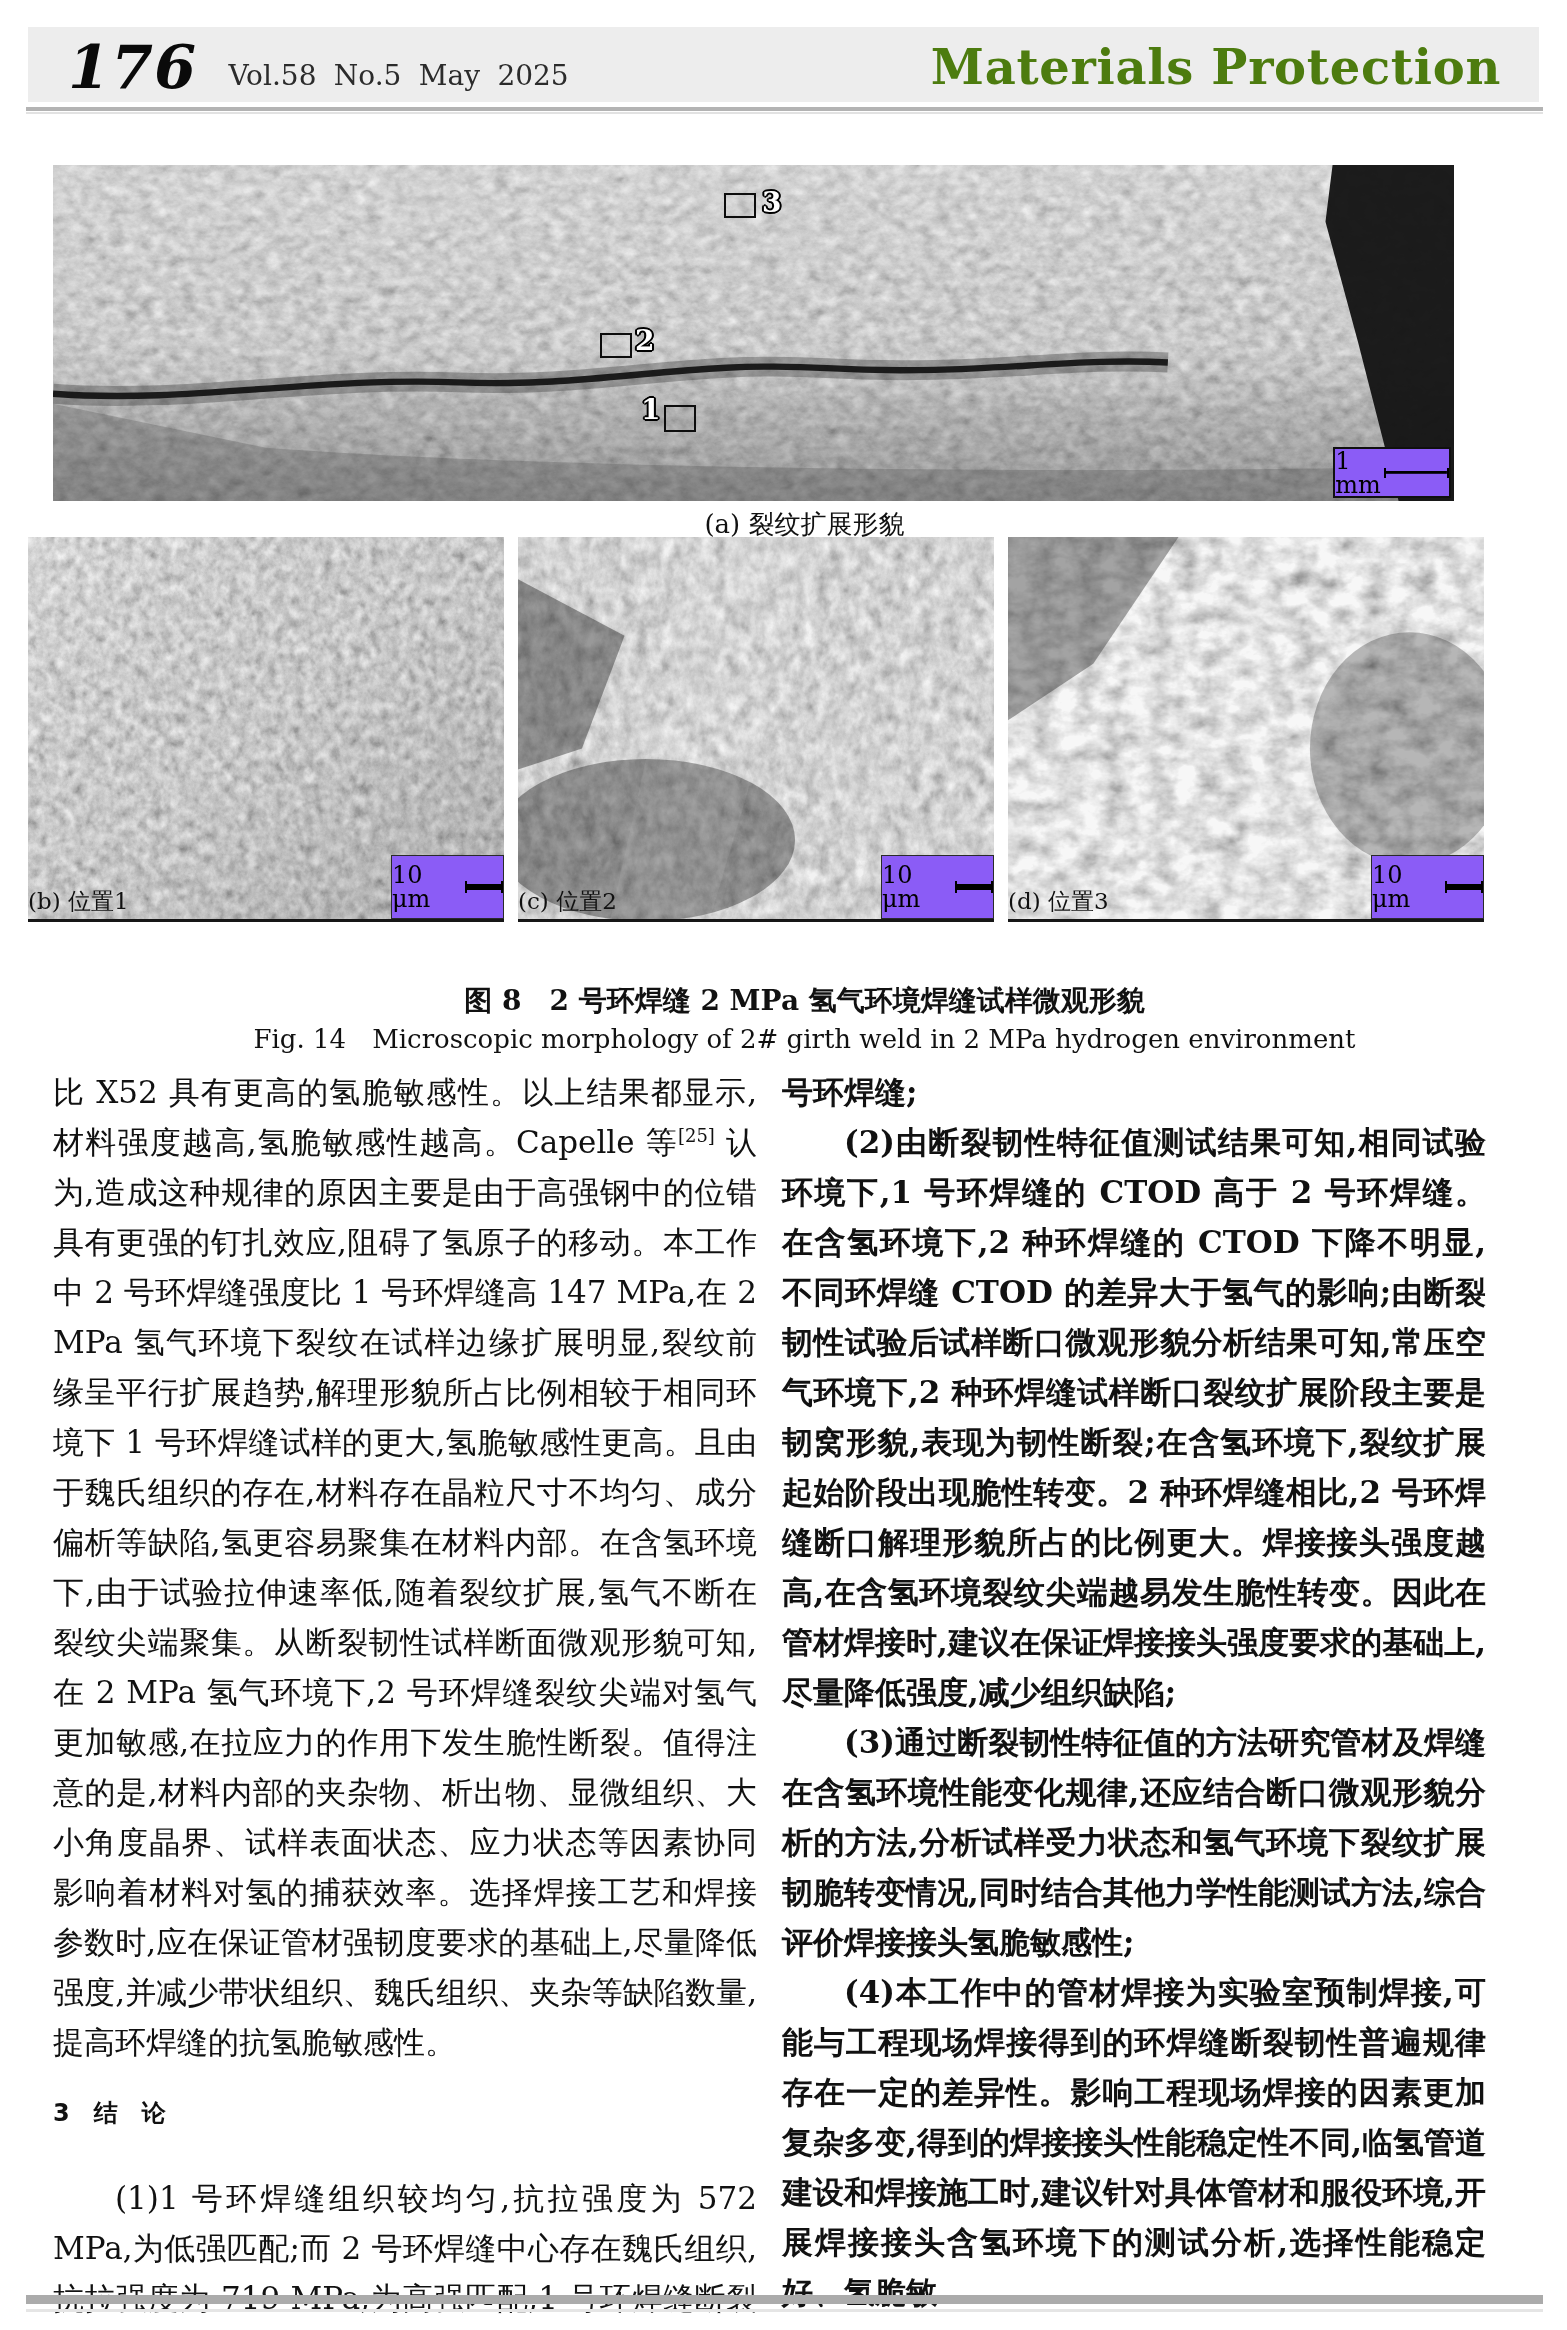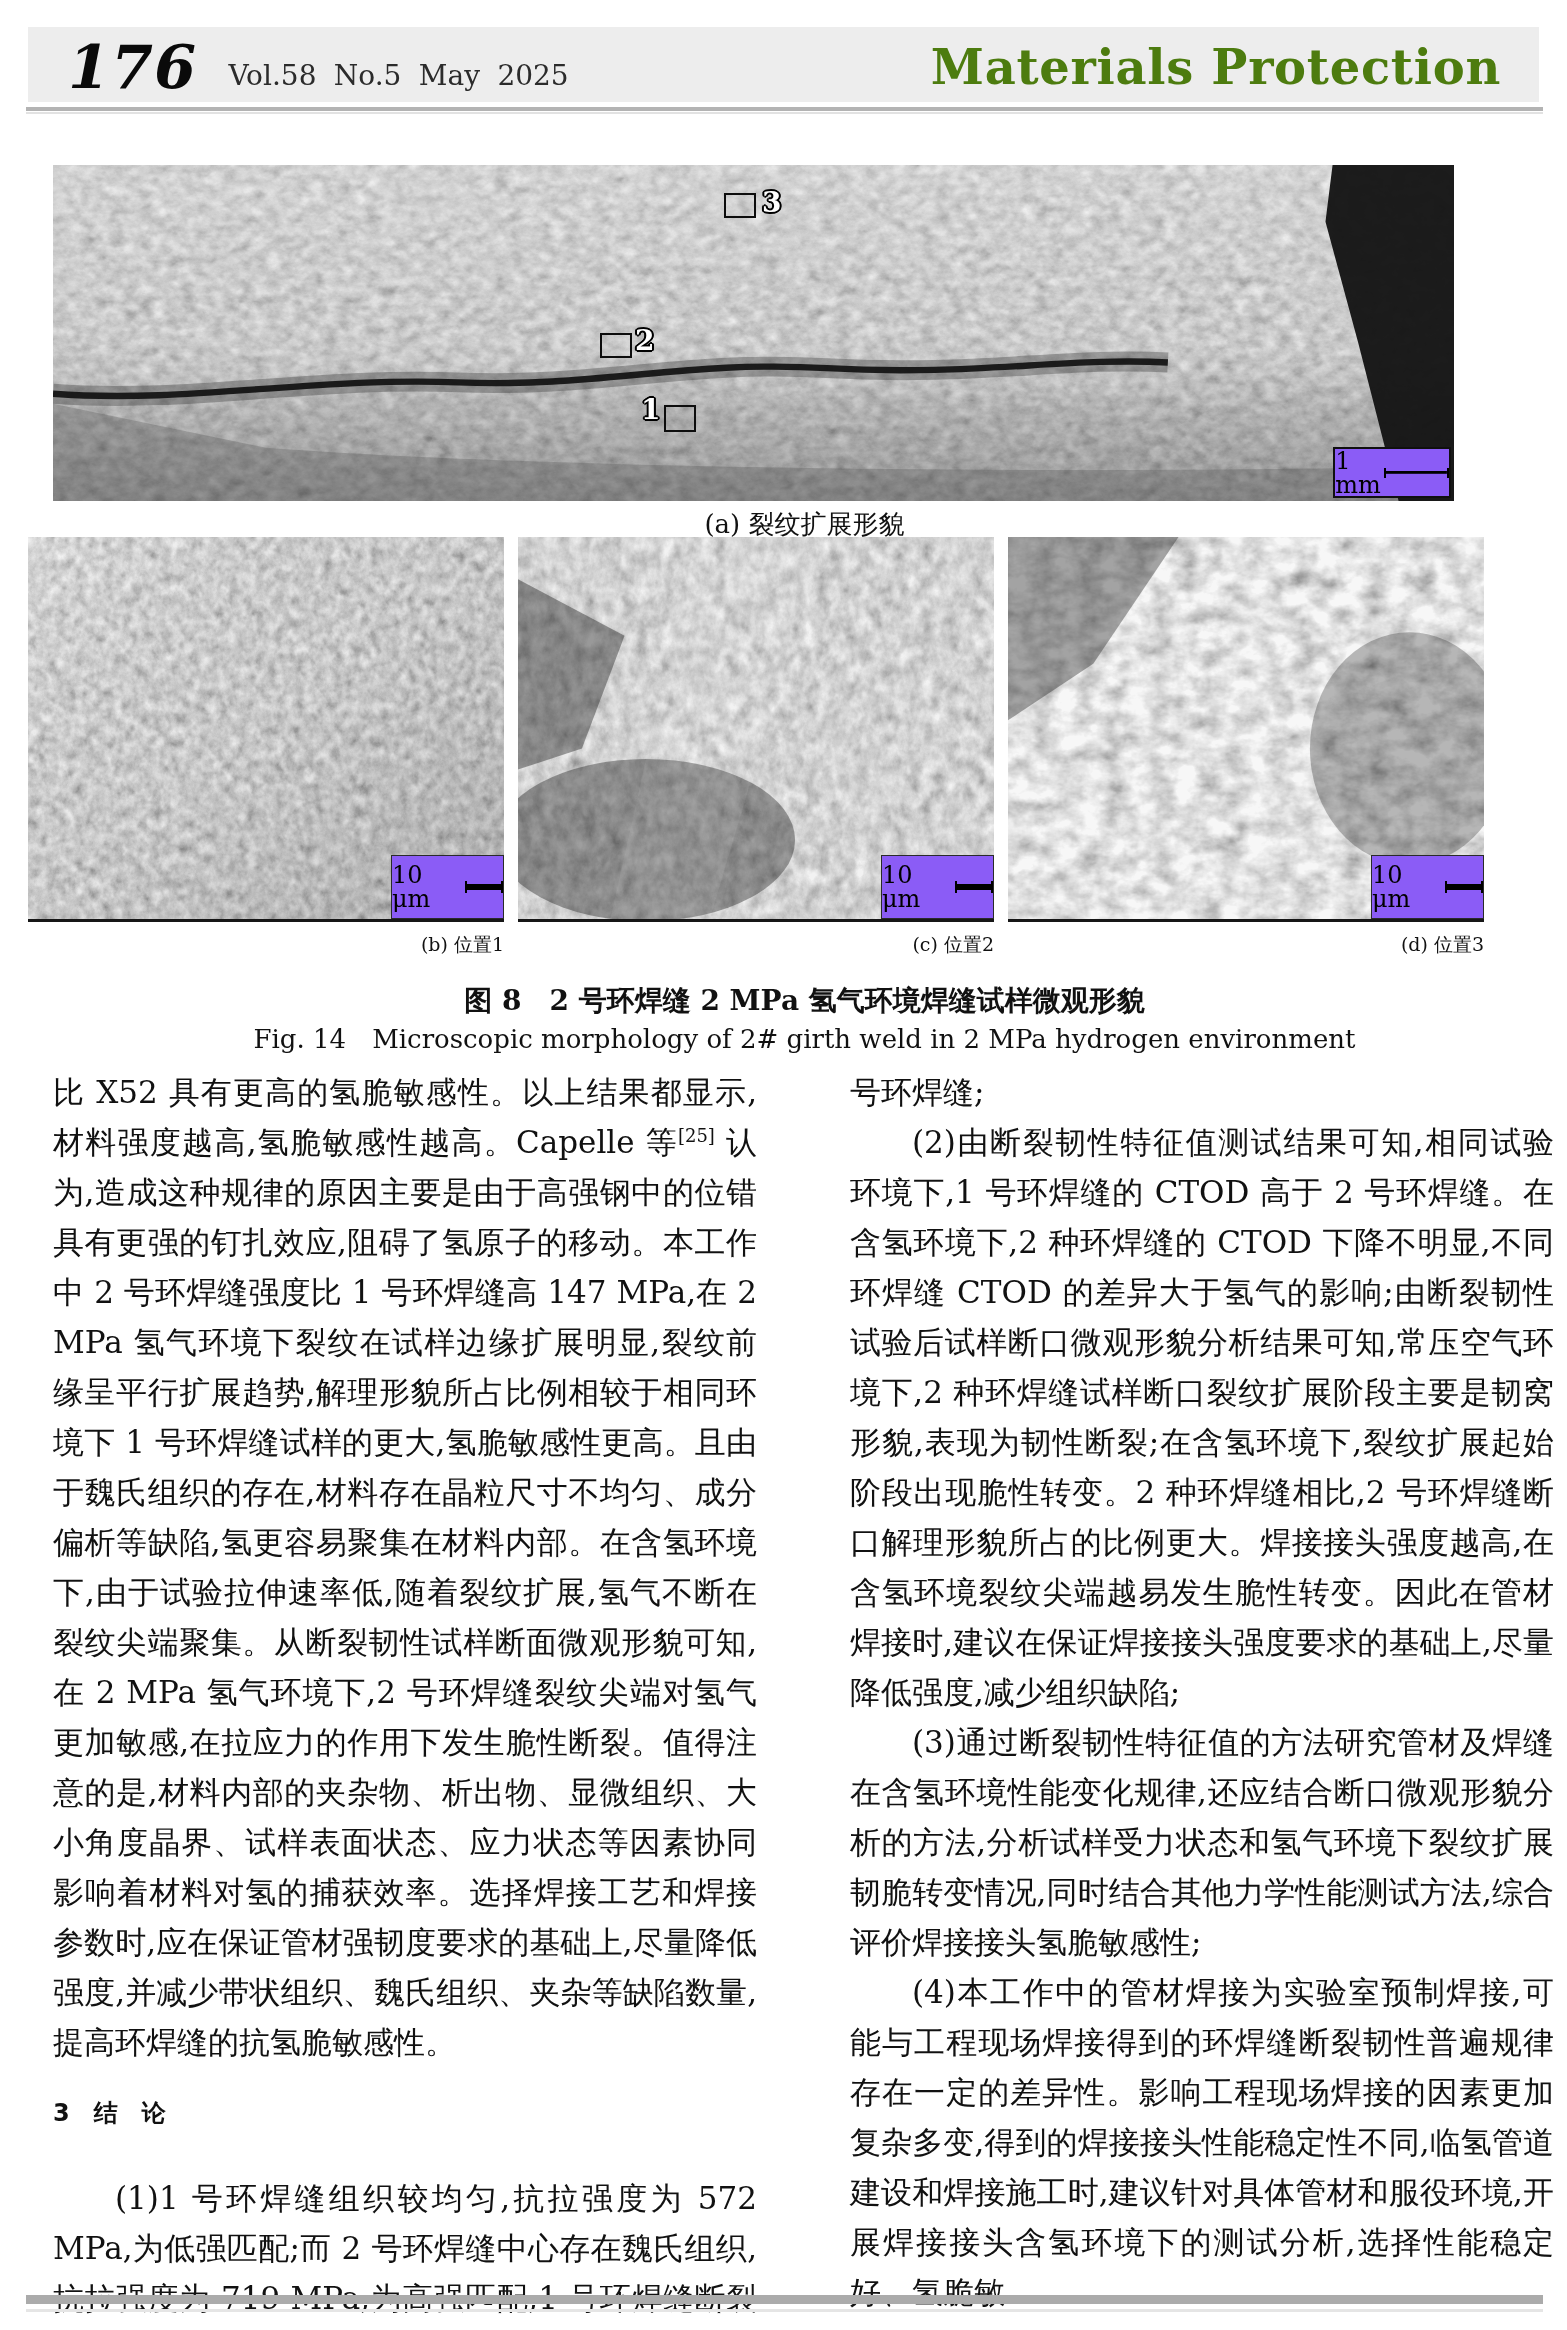--- a/index.html
+++ b/index.html
@@ -29,31 +29,31 @@
             background:linear-gradient(#000,#000) center/100% 2.8px no-repeat;}
   .bar-short{width:38px;height:12.8px;border-left:2.8px solid #000;border-right:2.8px solid #000;display:flex;align-items:center;}
   .bar-short i{display:block;flex:1;height:6.4px;background:#000;}
   .cap-a{position:absolute;left:0;top:507px;width:100%;text-align:center;font-size:26px;}
 
   
   .panel{position:absolute;top:537px;width:476px;height:385px;background:#8d8d8d;
          border-bottom:3.6px solid #161616;box-sizing:border-box;}
   .panel svg{position:absolute;inset:0;width:100%;height:100%;display:block;}
   .panel.b{left:28px;}.panel.c{left:518px;}.panel.d{left:1008px;}
-  .panel-cap{position:absolute;top:932px;width:476px;text-align:right;font-size:19px;}
+  .panel-cap{position:absolute;top:886px;width:476px;text-align:left;font-size:23px;}
   .panel-cap.b{left:28px;}.panel-cap.c{left:518px;}.panel-cap.d{left:1008px;}
 
   .fig-cap-cn{position:absolute;left:0;top:982px;width:100%;text-align:center;font-size:28px;font-weight:bold;}
   .fig-cap-en{position:absolute;left:0;top:1022px;width:100%;text-align:center;font-size:26px;}
 
   
   .col{position:absolute;top:1067px;width:704px;font-size:31px;line-height:50px;
        text-align:justify;text-justify:inter-ideograph;}
   .col-left{left:53px;}
-  .col-right{left:850px;}
+  .col-right{left:782px;font-weight:bold;}
   .col p{margin:0;padding:0;}
   .col p.indent{text-indent:2em;}
   .col sup{font-size:0.58em;vertical-align:super;line-height:0;}
   .section-heading{margin:24px 0 37px 0;font-size:24px;font-weight:bold;line-height:45px;text-align:left;
                    font-family:"DejaVu Sans","Liberation Sans",sans-serif;}
 
   
   .footer-rule{position:absolute;left:25.6px;top:2295px;width:1517px;height:9.2px;background:#ababab;}
   .footer-rule2{position:absolute;left:25.6px;top:2309px;width:1517px;height:2.8px;background:#e5e5e5;}
 </style>

